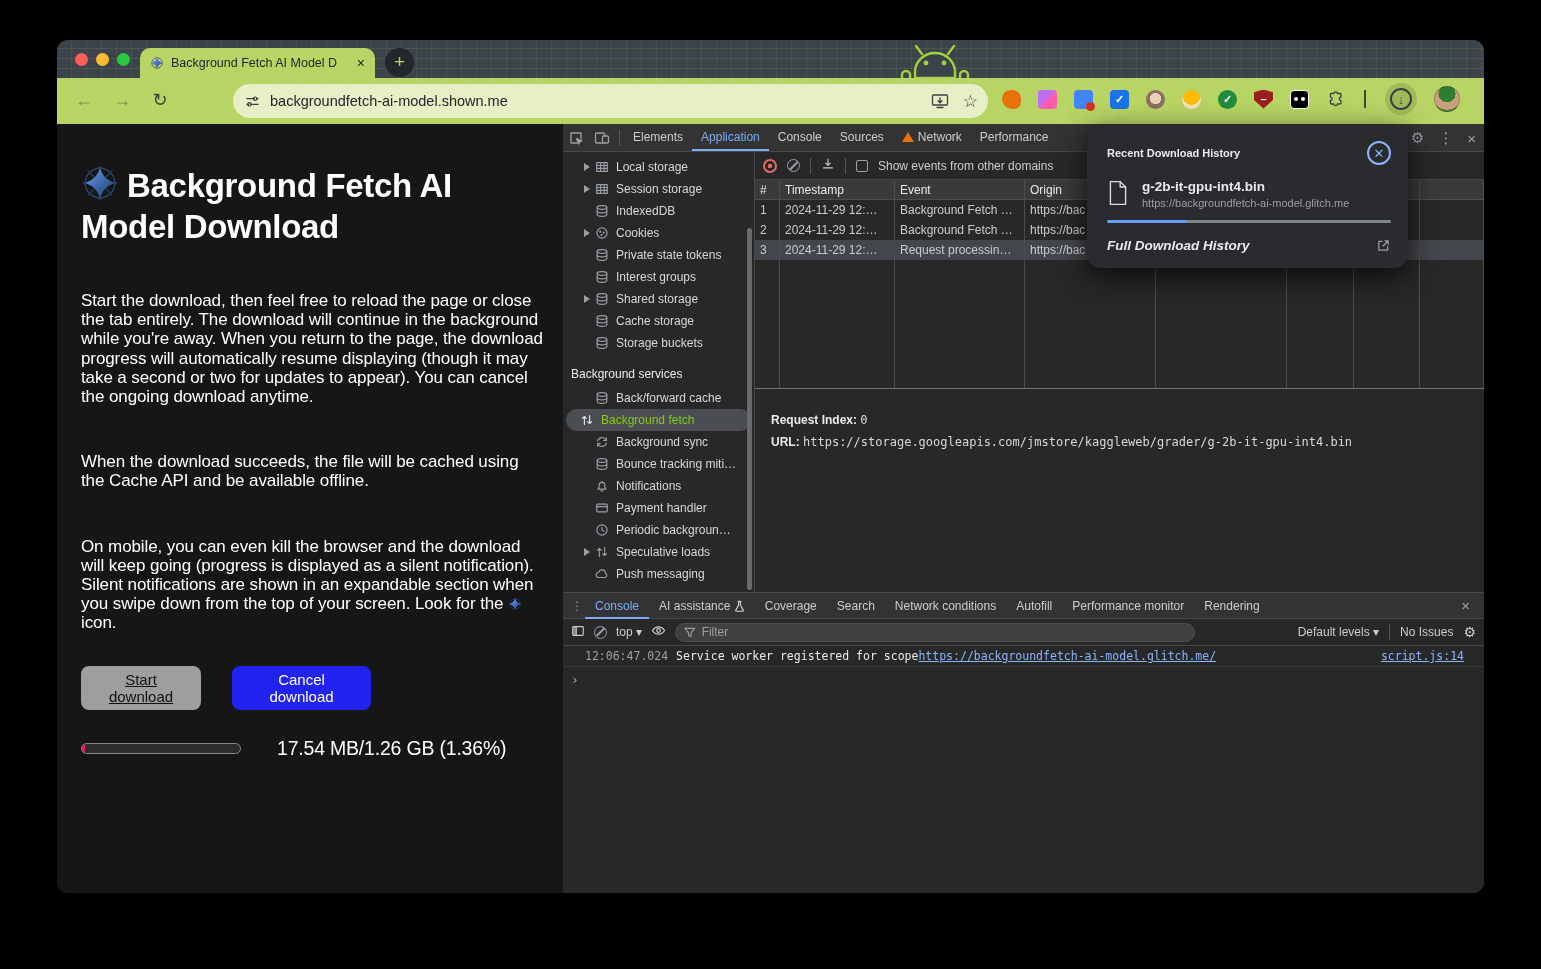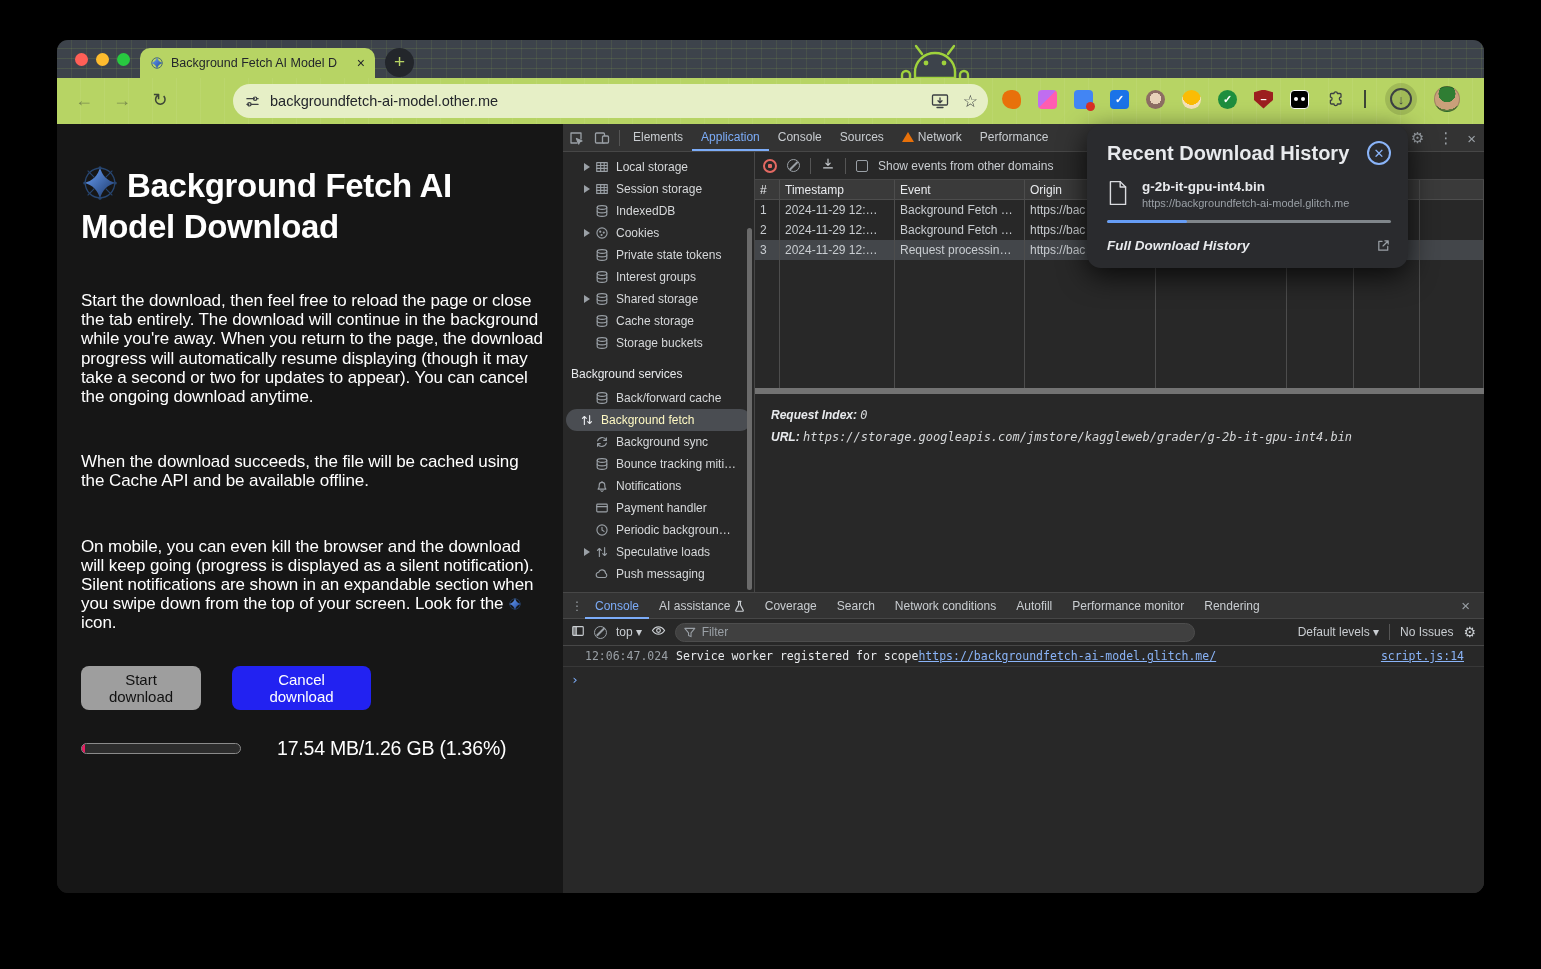--- a/index.html
+++ b/index.html
@@ -57,21 +57,21 @@
   .kebab { color:#3e4637; font-size:16px; letter-spacing:0; }
 
   
   .page { position:absolute; left:0; top:84px; width:506px; height:769px; background:#161616; color:#fff; padding:22px 24px; }
   .page h1 { font-size:33px; line-height:41px; font-weight:bold; letter-spacing:-.3px; margin-top:18px; }
   .page h1 svg { vertical-align:-5px; margin-right:8px; }
   .page p { font-size:17px; line-height:19.2px; margin-top:46px; letter-spacing:-.1px; width:462px; }
   .page p.first { margin-top:44px; }
   .btnrow { margin-top:33px; display:flex; gap:31px; }
   .btn { font-size:15px; border:none; border-radius:8px; padding:0 20px; height:44px; font-family:inherit; }
-  .btn.start { background:#9e9e9e; color:#111; width:120px; }
+  .btn.start { background:#9e9e9e; color:#111; width:120px;text-decoration:underline; }
   .btn.cancel { background:#2222f1; color:#fff; width:139px; }
   .progrow { margin-top:27px; display:flex; align-items:center; }
   .pbar { width:160px; height:11px; border:1.5px solid #8a8a8a; border-radius:6px; background:#2c2c2c; overflow:hidden; position:relative; }
   .pfill { position:absolute; left:0; top:0; bottom:0; background:#e91e63; border-radius:6px 0 0 6px; }
   .plabel { font-size:19.5px; margin-left:36px; letter-spacing:-.2px; }
 
   
   .devtools { position:absolute; left:506px; top:84px; width:921px; height:769px; background:#282828; color:#c9cdd1; font-size:12px; }
   .dt-tabbar { position:absolute; left:0; top:0; width:100%; height:28px; background:#333; border-bottom:1px solid #474747; display:flex; align-items:center; }
   .dt-tabbar .ic { margin:0 5px; color:#9aa0a6; display:flex; }
@@ -95,21 +95,21 @@
   .ev-toolbar { height:28px; border-bottom:1px solid #474747; display:flex; align-items:center; gap:10px; padding:0 8px; }
   .rec { width:14px; height:14px; border:2px solid #e46962; border-radius:50%; position:relative; }
   .rec::after { content:""; position:absolute; left:3px; top:3px; width:4px; height:4px; background:#e46962; border-radius:1px; }
   .blockic { width:13px; height:13px; border:1.5px solid #9aa0a6; border-radius:50%; position:relative; }
   .blockic::after { content:""; position:absolute; left:0; top:4.5px; width:11px; height:1.5px; background:#9aa0a6; transform:rotate(-45deg); }
   .cbx { width:12px; height:12px; border:1.5px solid #9aa0a6; border-radius:2px; }
   .ev-tbl { position:absolute; left:0; top:28px; right:0; height:208px; display:grid; grid-template-columns:25px 115px 130px 131px 131px 67px 66px 1fr; grid-template-rows:20px 20px 20px 20px 1fr; }
   .ev-tbl > div { border-right:1px solid #4d4d4d; padding:0 5px; line-height:20px; white-space:nowrap; overflow:hidden; }
   .ev-tbl .hd { background:#3a3a3a; border-bottom:1px solid #4d4d4d; color:#e8eaed; }
   .ev-tbl .r3 { background:#43464a; }
-  .ev-details { position:absolute; left:0; top:236px; right:0; bottom:0; border-top:6px solid #737373; padding:14px 16px;font-style:italic; }
+  .ev-details { position:absolute; left:0; top:236px; right:0; bottom:0; border-top:1px solid #737373; padding:24px 16px; }
   .ev-details .line { margin-bottom:8px; color:#e8eaed; }
   .ev-details b { font-weight:bold; }
   .ev-details .mono { font-family:"DejaVu Sans Mono", monospace; font-weight:normal; color:#d6d8da; }
 
   
   .drawer { position:absolute; left:0; top:468px; width:100%; height:301px; border-top:1px solid #474747; background:#282828; }
   .dr-tabs { height:26px; background:#333; border-bottom:1px solid #474747; display:flex; align-items:center; padding:0 6px; }
   .dr-tab { padding:0 10px; height:26px; line-height:26px; white-space:nowrap; }
   .dr-tab.active { color:#7cacf8; box-shadow:inset 0 -2px 0 #7cacf8; }
   .dr-close { margin-left:auto; margin-right:8px; color:#9aa0a6; font-size:15px; }
@@ -121,21 +121,21 @@
   .dr-toolbar .vsep { width:1px; height:16px; background:#555; }
   .logrow { height:21px; line-height:21px; border-bottom:1px solid rgba(255,255,255,.08); font-family:"DejaVu Sans Mono", monospace; font-size:11.5px; display:flex; padding:0 20px 0 22px; color:#e8eaed; }
   .logrow .ts { color:#9aa0a6; margin-right:8px; }
   .loglink { color:#8ab4f8; text-decoration:underline; }
   .logsrc { margin-left:auto; color:#8ab4f8; text-decoration:underline; }
   .prompt { color:#7cacf8; font-size:13px; padding:5px 0 0 8px; font-family:"DejaVu Sans Mono", monospace; }
 
   
   .popup { position:absolute; left:1030px; top:85px; width:321px; height:143px; background:#2a2b2e; border-radius:14px; box-shadow:0 8px 28px rgba(0,0,0,.75); z-index:50; color:#e8eaed; padding:16px 17px 0 20px; }
   .pop-head { display:flex; align-items:center; }
-  .pop-title { font-size:20px; font-weight:bold; }
+  .pop-title { font-size:11px; font-weight:bold; }
   .pop-close { margin-left:auto; width:24px; height:24px; border:2px solid #8ab4f8; border-radius:50%; color:#8ab4f8; font-size:13px; display:flex; align-items:center; justify-content:center; }
   .pop-file { display:flex; margin-top:14px; gap:13px; }
   .pop-file svg { flex:none; color:#dadce0; margin-top:1px; }
   .pop-name { font-size:13.5px; font-weight:bold; }
   .pop-url { font-size:11px; color:#9aa0a6; margin-top:3px; }
   .pop-bar { margin-top:11px; height:3px; border-radius:2px; background:#80868b; position:relative; overflow:hidden; }
   .pop-fill { position:absolute; left:0; top:0; bottom:0; background:#669df6; border-radius:2px; }
   .pop-foot { display:flex; align-items:center; margin-top:15px; }
   .pop-footlink { font-size:13.5px; font-weight:bold;font-style:italic; }
   .pop-ext { margin-left:auto; color:#9aa0a6; display:flex; }
@@ -189,21 +189,21 @@
     <div class="navbtn" style="left:90px;">↻</div>
 
     <div class="omnibox">
       <span class="omni-ic">
         <svg class="ln" width="15" height="15" viewBox="0 0 16 16">
             <path d="M2 5h8M12.5 5H14M2 11h2M6.5 11H14"></path>
             <circle cx="10.8" cy="5" r="1.8"></circle>
             <circle cx="4.7" cy="11" r="1.8"></circle>
           </svg>
       </span>
-      <span class="omni-url">backgroundfetch-ai-model.other.me</span>
+      <span class="omni-url">backgroundfetch-ai-model.shown.me</span>
       <span class="omni-ic">
         <svg class="ln" width="18" height="16" viewBox="0 0 18 16">
             <rect x="1.5" y="2" width="15" height="10" rx="1"></rect>
             <path d="M6 14.5h6M9 5v4.5M7 7.8 9 9.8l2-2"></path>
           </svg>
       </span>
       <span class="star">☆</span>
     </div>
 
     <div class="extrow">
@@ -392,21 +392,21 @@
               <path d="M2.5 4v8c0 1.2 2.5 2.1 5.5 2.1s5.5-.9 5.5-2.1V4"></path>
               <path d="M2.5 8c0 1.2 2.5 2.1 5.5 2.1s5.5-.9 5.5-2.1"></path>
             </svg>
             <span>Back/forward cache</span>
           </div>
         <div class="sb-item sel">
             <span class="notri"></span>
             <svg class="ln" width="14" height="14" viewBox="0 0 16 16" style="color:#e8eaed;">
               <path d="M5 13V4M5 4 2.8 6.2M5 4l2.2 2.2M11 3v9m0 0-2.2-2.2M11 12l2.2-2.2"></path>
             </svg>
-            <span style="color:#fef9c3;">Background fetch</span>
+            <span style="color:#84cc16;">Background fetch</span>
           </div>
         <div class="sb-item">
             <span class="notri"></span>
             <svg class="ln" width="14" height="14" viewBox="0 0 16 16">
               <path d="M12.8 5.5A5.4 5.4 0 0 0 3 6.8M3.2 10.5A5.4 5.4 0 0 0 13 9.2"></path>
               <path d="M13 3.2v3h-3M3 12.8v-3h3"></path>
             </svg>
             <span>Background sync</span>
           </div>
         <div class="sb-item">

